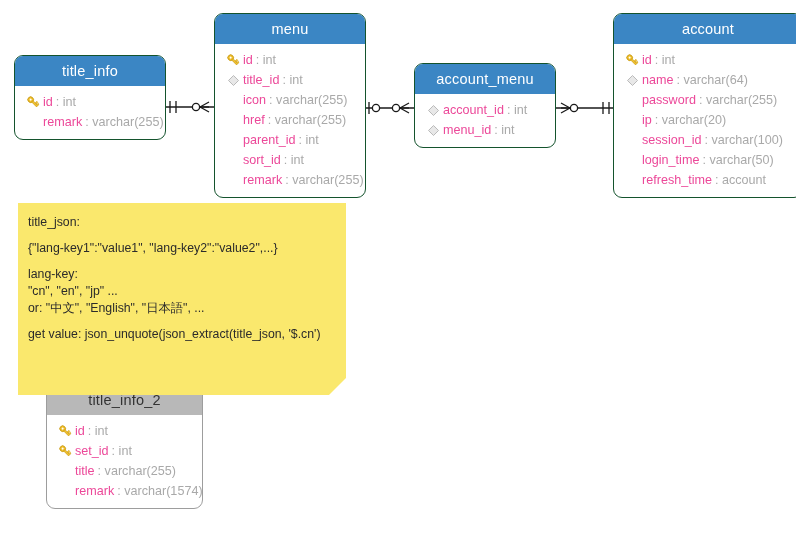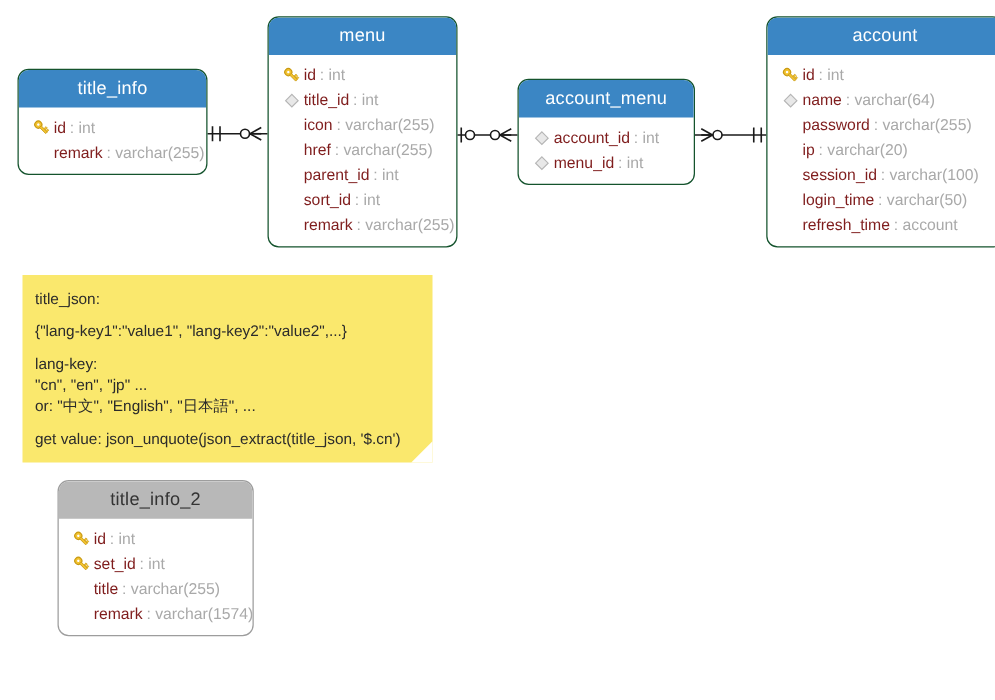--- a/index.html
+++ b/index.html
@@ -61,21 +61,21 @@
   }
   .field .icon-slot {
     width: 20px;
     min-width: 20px;
     height: 20px;
     display: flex;
     align-items: center;
     justify-content: center;
   }
   .fname {
-    color: #7f1d1d;
+    color: #ec4899;
   }
   .ftype {
     color: #a9a9a9;
     margin-left: 3px;
   }
 
   
   .note {
     position: absolute;
     box-sizing: border-box;
@@ -343,21 +343,21 @@
           </div>
           <div class="field">
             <span class="icon-slot"></span>
             <span class="fname">remark</span>
             <span class="ftype">:&nbsp;<span>varchar(1574)</span></span>
           </div>
         </div>
       </div>
     </div>
 
-  <div class="note" id="note-box" style="left: 18px; top: 220px; width: 328px; height: 150px;">
+  <div class="note" id="note-box" style="left: 18px; top: 203px; width: 328px; height: 192px;">
     <div class="note-inner" id="note-inner">
         <div class="note-line">title_json:</div>
         <div class="note-line">{"lang-key1":"value1", "lang-key2":"value2",...}</div>
         <div class="note-line tight">lang-key:</div>
         <div class="note-line tight">"cn", "en", "jp" ...</div>
         <div class="note-line">or: "中文", "English", "日本語", ...</div>
         <div class="note-line">get value: json_unquote(json_extract(title_json, '$.cn')</div>
       </div>
     <div class="note-fold"></div>
   </div>

